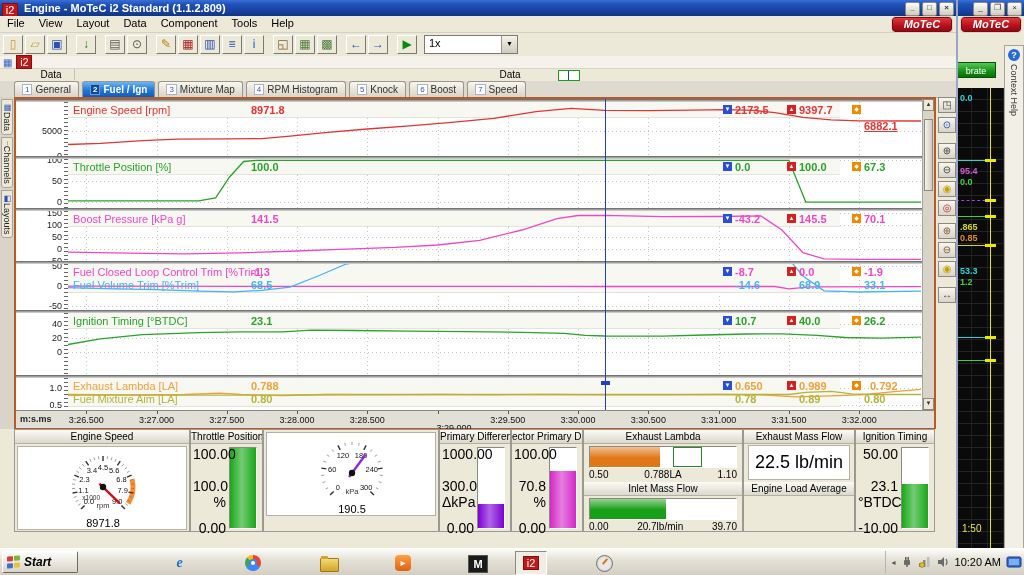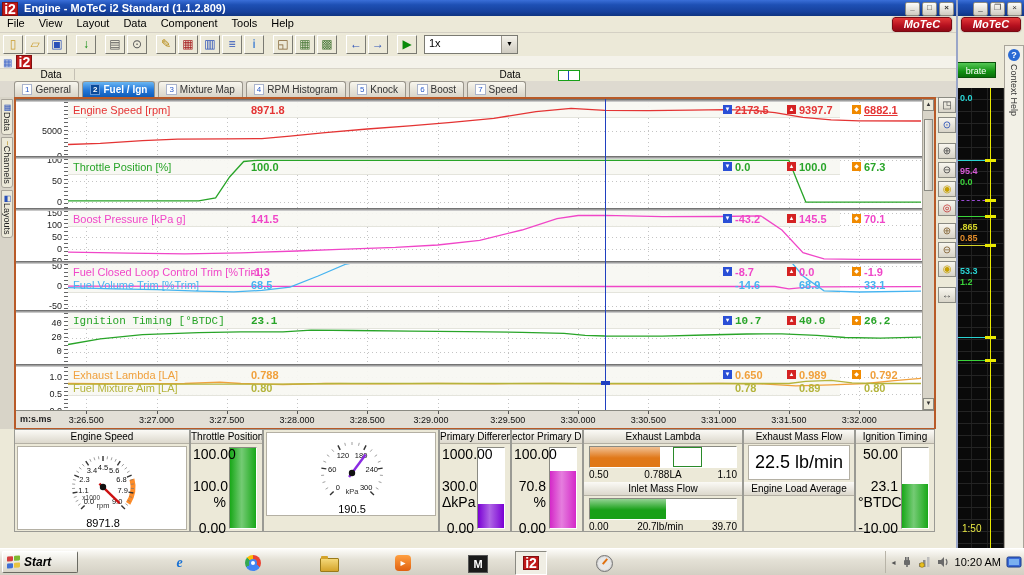--- a/index.html
+++ b/index.html
@@ -32,21 +32,21 @@
   #bw-cursor{position:absolute;left:34px;top:0;bottom:0;width:1px;background:#e8e800;}
   .bwtick{position:absolute;left:29px;width:11px;height:3px;background:#e8e800;}
   #bw-time{position:absolute;left:6px;bottom:14px;color:#e8e844;font-size:10px;}
   
   #mainwin{position:absolute;left:0;top:0;width:956px;height:548px;background:#ece9d8;
     border-right:2px solid #9aa6c8;}
   #titlebar{position:absolute;left:0;top:0;right:0;height:16px;
     background:linear-gradient(180deg,#3a6fd8,#1e50b4 30%,#16409c 75%,#0f3480);
     color:#fff;font-weight:bold;font-size:11px;line-height:16px;}
   .i2chip{display:inline-block;width:14px;height:12px;background:#c01818;color:#fff;
-    font-size:14px;font-weight:bold;text-align:center;line-height:12px;margin:0 3px 0 2px;
+    font-size:11px;font-weight:normal;text-align:center;line-height:12px;margin:0 3px 0 2px;
     border:1px solid #801010;vertical-align:-2px;}
   #mw-logo{position:absolute;right:4px;top:17px;width:58px;height:13px;font-size:11px;line-height:13px;z-index:5;}
   #menubar{position:absolute;left:0;top:16px;right:0;height:16px;background:#ece9d8;display:flex;
     border-bottom:1px solid #d4d0c4;}
   .menuitem{padding:1px 7px;font-size:11px;}
   #toolbar{position:absolute;left:0;top:33px;right:0;height:23px;display:flex;align-items:center;padding-left:2px;}
   .tbtn{width:20px;height:19px;margin:0 1px;background:#ece9d8;border:1px solid;
     border-color:#fff #7a7a72 #7a7a72 #fff;font-size:12px;text-align:center;line-height:17px;padding:0;}
   .tbgap{width:7px;}
   #zoomdd{display:flex;margin-left:6px;border:1px solid #7a7a72;background:#fff;width:92px;height:17px;}
@@ -310,21 +310,21 @@
               <svg class="rowsvg" width="853" height="54">
                 <polyline points="0.0,42.5 32.3,41.3 74.5,38.7 109.6,37.2 158.8,36.8 193.9,36.6 222.0,34.1 257.2,30.6 299.3,27.0 341.5,23.9 383.6,20.4 425.8,16.3 468.0,9.7 503.1,6.4 536.8,8.3 580.4,8.7 622.5,8.2 657.7,7.6 685.8,8.4 706.9,10.7 735.0,15.3 763.1,17.8 791.2,18.8 853.0,19.0" fill="none" stroke="#e43434" stroke-width="1.3"></polyline>
               </svg>
               <span class="chname" style="color: rgb(228, 52, 52); top: 2px;">Engine Speed [rpm]</span>
               <span class="chval" style="color: rgb(228, 52, 52); top: 2px;">8971.8</span>
               <span class="msq" style="background: rgb(42, 79, 214); left: 707px; top: 3px;">▼</span>
               <span class="mval" style="color: rgb(228, 52, 52); left: 719px; top: 2px;">2173.5</span>
               <span class="msq" style="background: rgb(212, 34, 34); left: 771px; top: 3px;">▲</span>
               <span class="mval" style="color: rgb(228, 52, 52); left: 783px; top: 2px;">9397.7</span>
               <span class="msq" style="background: rgb(240, 138, 0); left: 836px; top: 3px;">◆</span>
-              <span class="mval" style="color: rgb(228, 52, 52); left: 848px; top: 2px; text-decoration: underline;">6882.1</span>
+              <span class="mval" style="color: rgb(228, 52, 52); left: 848px; top: 18px; text-decoration: underline;">6882.1</span>
             </div>
           </div>
           <div class="grow">
             <div class="gdiv"></div>
             <div class="growbody" style="height: 49px;">
               <div class="vline" style="left: 70.2685px;"></div>
               <div class="vline" style="left: 140.532px;"></div>
               <div class="vline" style="left: 210.796px;"></div>
               <div class="vline" style="left: 281.059px;"></div>
               <div class="vline" style="left: 351.323px;"></div>
@@ -432,21 +432,21 @@
               <span class="mval" style="color: rgb(240, 70, 200); left: 848px; top: 2px;">-1.9</span>
               <span class="chname" style="color: rgb(70, 180, 240); top: 15px;">Fuel Volume Trim [%Trim]</span>
               <span class="chval" style="color: rgb(70, 180, 240); top: 15px;">68.5</span>
               <span class="mval" style="color: rgb(70, 180, 240); left: 719px; top: 15px;">-14.6</span>
               <span class="mval" style="color: rgb(70, 180, 240); left: 783px; top: 15px;">68.9</span>
               <span class="mval" style="color: rgb(70, 180, 240); left: 848px; top: 15px;">33.1</span>
             </div>
           </div>
           <div class="grow">
             <div class="gdiv"></div>
-            <div class="growbody" style="height: 51px; font-family: Liberation Mono, monospace;">
+            <div class="growbody" style="height: 62px;">
               <div class="vline" style="left: 70.2685px;"></div>
               <div class="vline" style="left: 140.532px;"></div>
               <div class="vline" style="left: 210.796px;"></div>
               <div class="vline" style="left: 281.059px;"></div>
               <div class="vline" style="left: 351.323px;"></div>
               <div class="vline" style="left: 421.586px;"></div>
               <div class="vline" style="left: 491.85px;"></div>
               <div class="vline" style="left: 562.114px;"></div>
               <div class="vline" style="left: 632.377px;"></div>
               <div class="vline" style="left: 702.641px;"></div>
@@ -522,21 +522,21 @@
           <div class="ttick" style="left: 70.2685px;">3:26.500</div>
           <div class="ttickmark" style="left: 140.532px;"></div>
           <div class="ttick" style="left: 140.532px;">3:27.000</div>
           <div class="ttickmark" style="left: 210.796px;"></div>
           <div class="ttick" style="left: 210.796px;">3:27.500</div>
           <div class="ttickmark" style="left: 281.059px;"></div>
           <div class="ttick" style="left: 281.059px;">3:28.000</div>
           <div class="ttickmark" style="left: 351.323px;"></div>
           <div class="ttick" style="left: 351.323px;">3:28.500</div>
           <div class="ttickmark" style="left: 421.586px;"></div>
-          <div class="ttick" style="left: 415px;">3:29.000</div>
+          <div class="ttick" style="left: 438px; margin-top: 8px;">3:29.000</div>
           <div class="ttickmark" style="left: 491.85px;"></div>
           <div class="ttick" style="left: 491.85px;">3:29.500</div>
           <div class="ttickmark" style="left: 562.114px;"></div>
           <div class="ttick" style="left: 562.114px;">3:30.000</div>
           <div class="ttickmark" style="left: 632.377px;"></div>
           <div class="ttick" style="left: 632.377px;">3:30.500</div>
           <div class="ttickmark" style="left: 702.641px;"></div>
           <div class="ttick" style="left: 702.641px;">3:31.000</div>
           <div class="ttickmark" style="left: 772.904px;"></div>
           <div class="ttick" style="left: 772.904px;">3:31.500</div>

